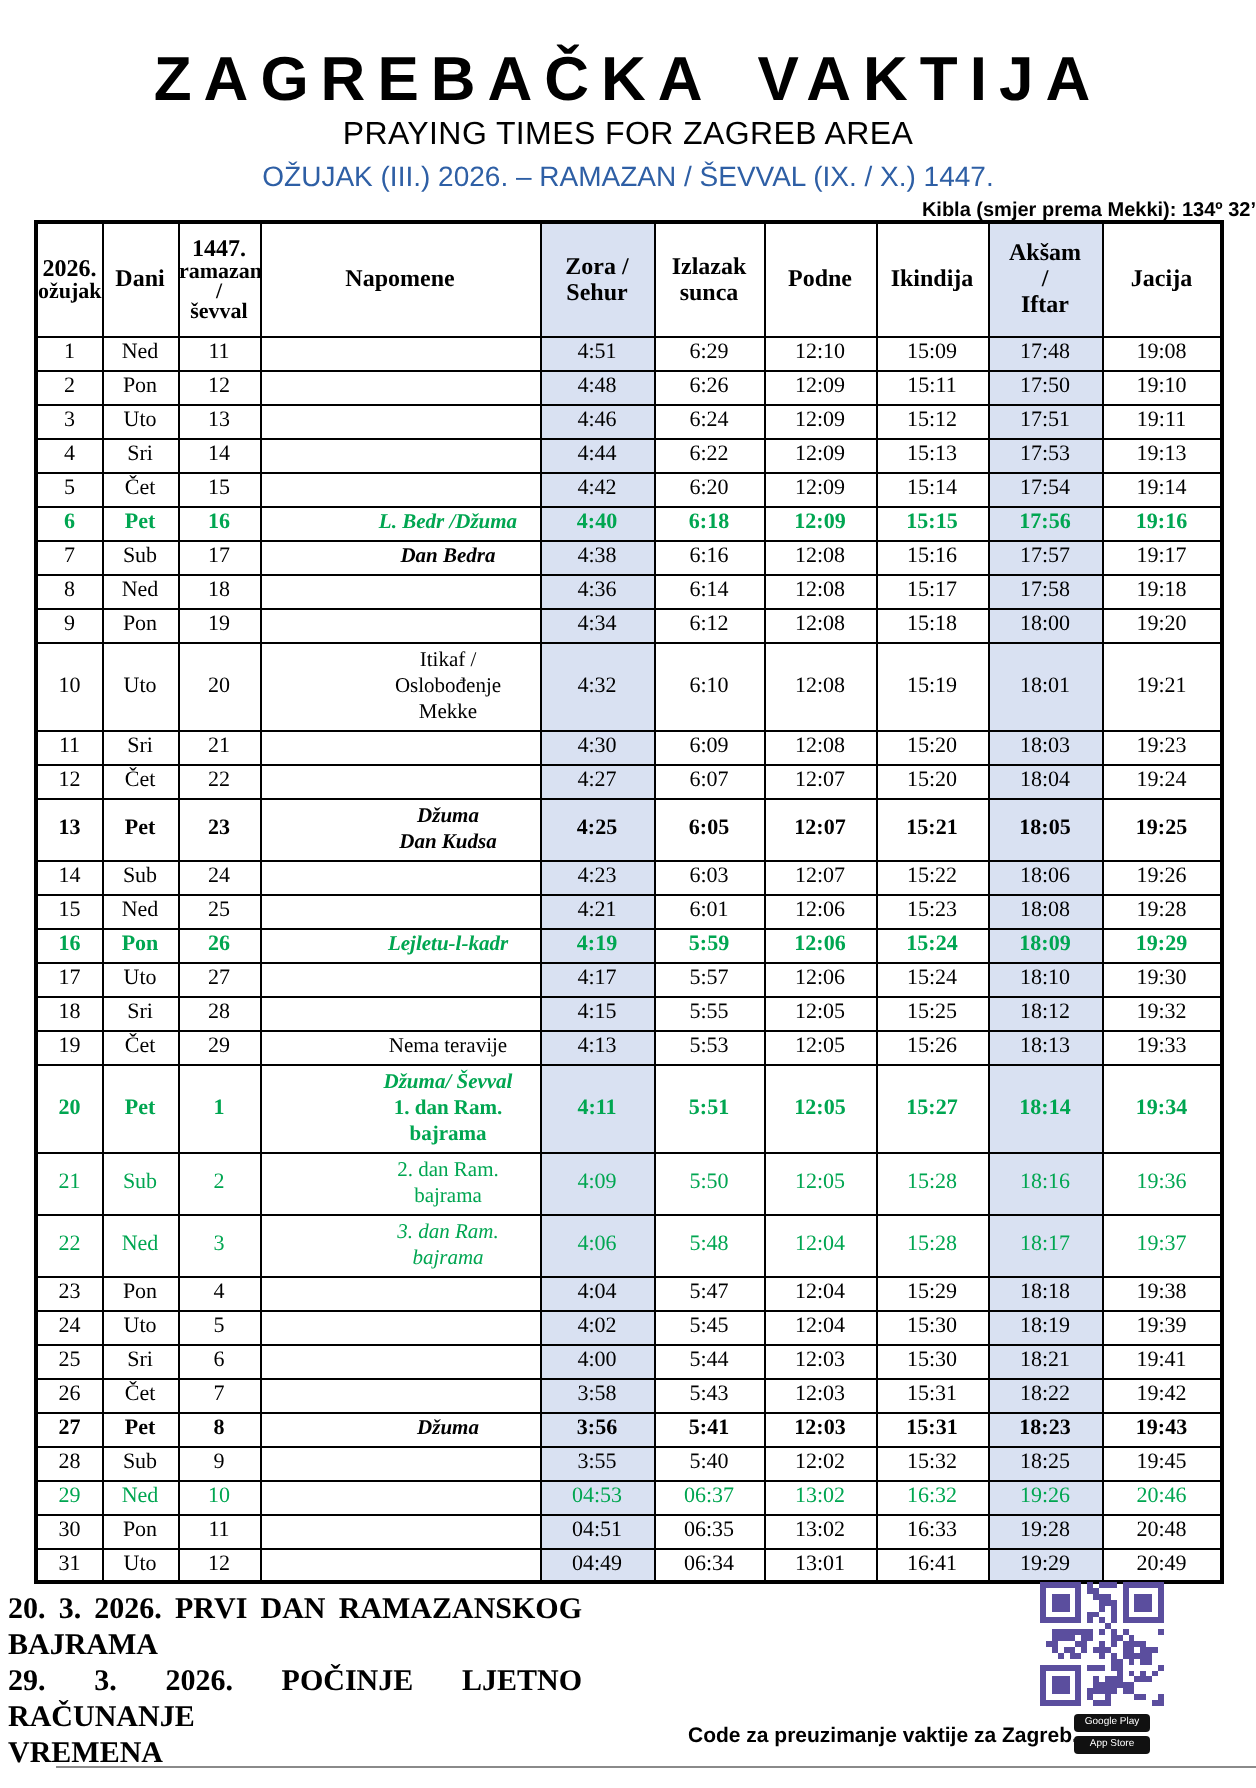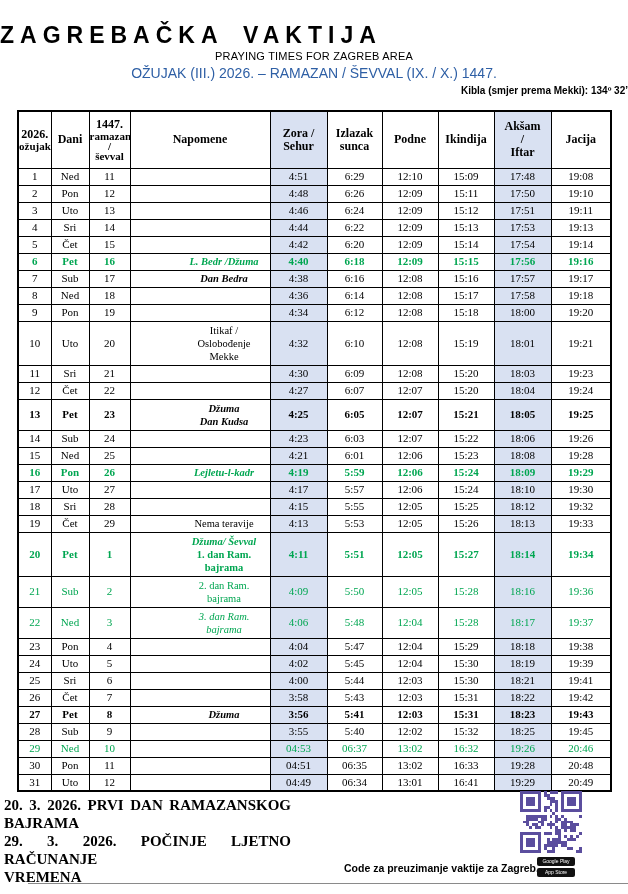--- a/index.html
+++ b/index.html
@@ -5,24 +5,24 @@
   :root{
     --blue:#2E5FA5;
     --green:#00A651;
     --shade:#D9E1F2;
     --qr:#5B4E9E;
   }
   html,body{margin:0;padding:0;background:#fff;}
   .page{position:relative;width:628px;height:894px;background:#fff;overflow:hidden;
         font-family:"Liberation Serif",serif;color:#000;}
 
-  .title{margin-top:22px;text-align:left;font-family:"Liberation Sans",sans-serif;
-         font-weight:bold;font-size:23px;letter-spacing:6px;word-spacing:8px;white-space:nowrap;}
+  .title{margin-top:22px;text-align:center;font-family:"Liberation Sans",sans-serif;
+         font-weight:bold;font-size:31px;letter-spacing:6px;word-spacing:8px;white-space:nowrap;}
   .subtitle{margin-top:1px;text-align:center;font-family:"Liberation Sans",sans-serif;
-            font-size:11px;letter-spacing:0.2px;}
+            font-size:16px;letter-spacing:0.2px;}
   .period{margin-top:3px;text-align:center;font-family:"Liberation Sans",sans-serif;
           font-weight:normal;font-size:14px;color:var(--blue);}
   .kibla{margin-top:4px;text-align:right;font-family:Liberation Sans, sans-serif;
          font-weight:bold;font-size:10px;}
 
   .vtable{position:absolute;left:17px;top:110px;width:593px;border-collapse:collapse;
           table-layout:fixed;border:2px solid #000;}
   .vtable th,.vtable td{border:1px solid #000;text-align:center;vertical-align:middle;
           padding:0;overflow:hidden;}
   .vtable thead tr{height:57px;}

